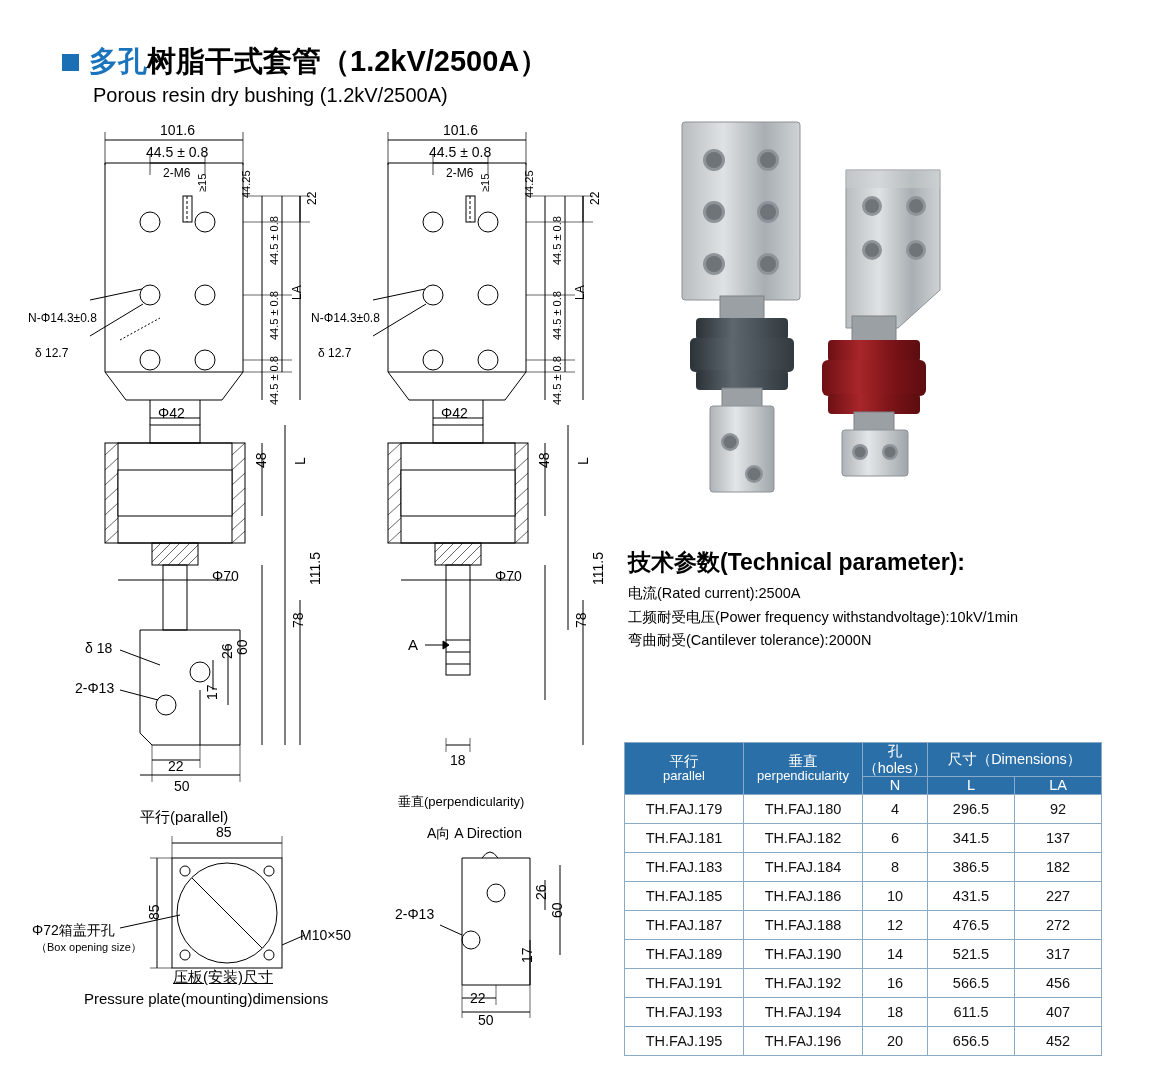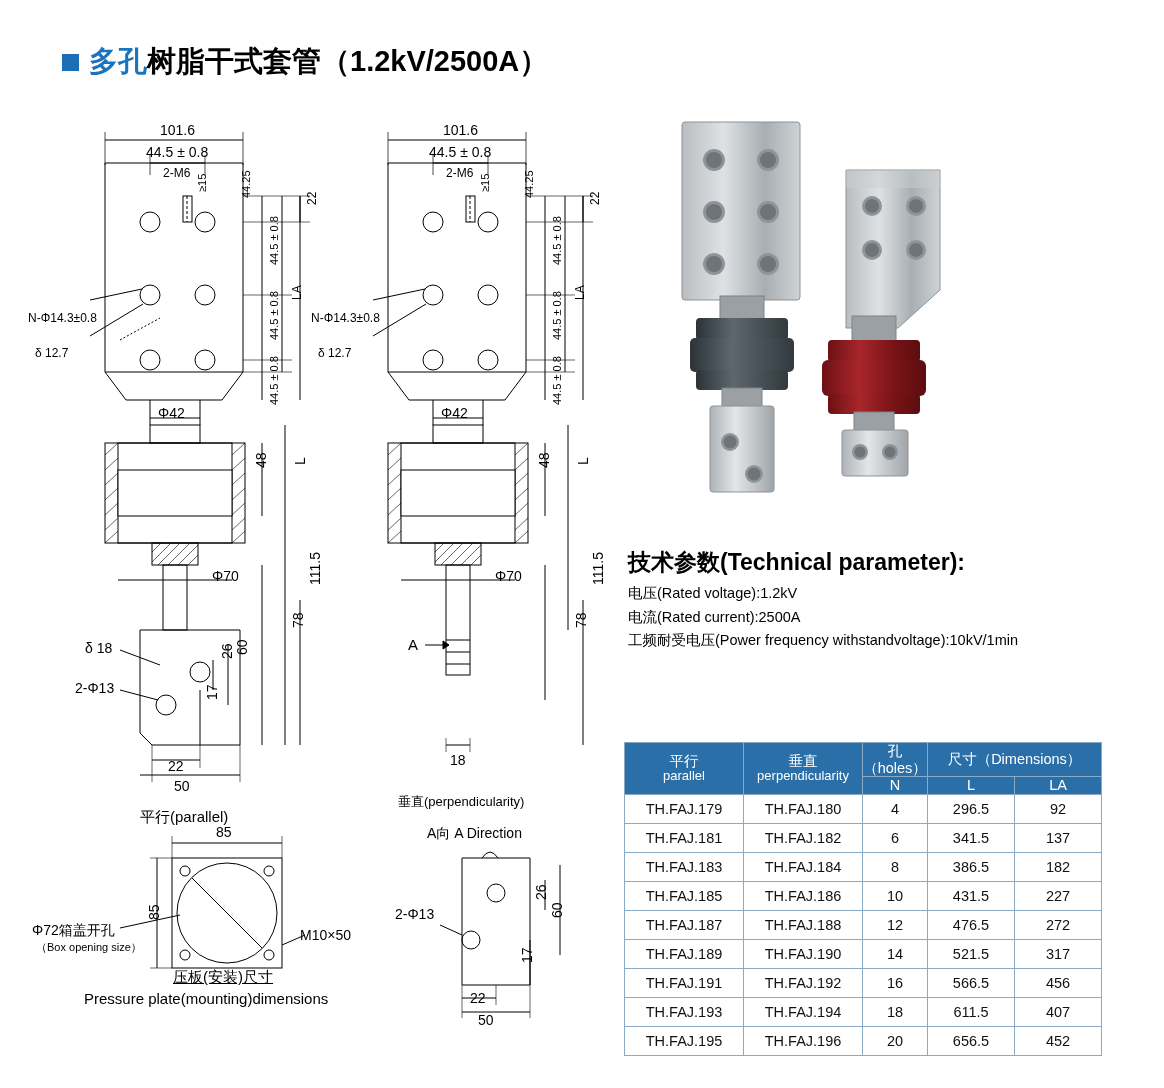--- a/index.html
+++ b/index.html
@@ -51,20 +51,21 @@
 </head>
 <body>
 
 <div class="page">
 
   <div class="header">
     <div class="hdr-row">
       <div class="sq"></div>
       <div class="title-cn"><span class="blue">多孔</span><span>树脂干式套管（1.2kV/2500A）</span></div>
     </div>
+    <div class="title-en">Porous resin dry bushing (1.2kV/2500A)</div>
   </div>
 
   <svg class="drawing" width="1164" height="1088">
     <g fill="none" stroke="#000" stroke-width="1" font-family="Liberation Sans, sans-serif" font-size="12">
 
       <g>
 
         <path d="M105,163 L243,163 L243,372 L222,400 L126,400 L105,372 Z" stroke="#000"></path>
 
         <line x1="105" y1="372" x2="243" y2="372"></line>
@@ -435,23 +436,23 @@
       <rect x="192" y="320" width="66" height="46" rx="3" fill="url(#metal2)" stroke="#8d9296"></rect>
       <circle cx="210" cy="342" r="8" fill="#8e9499"></circle>
         <circle cx="210" cy="342" r="5.5" fill="#6f7478"></circle>
       <circle cx="240" cy="342" r="8" fill="#8e9499"></circle>
         <circle cx="240" cy="342" r="5.5" fill="#6f7478"></circle>
     </g>
   </svg>
 
   <div class="tech">
     <h3>技术参数(Technical parameter):</h3>
-    <p>电压(Rated voltage):1.2kV</p>
     <p>电流(Rated current):2500A</p>
     <p>工频耐受电压(Power frequency withstandvoltage):10kV/1min</p>
+    <p>弯曲耐受(Cantilever tolerance):2000N</p>
   </div>
 
   <table class="tbl">
     <thead>
       <tr>
         <th class="col-a" rowspan="2">
           <div class="hcn">平行</div>
           <div class="hen">parallel</div>
         </th>
         <th class="col-b" rowspan="2">

